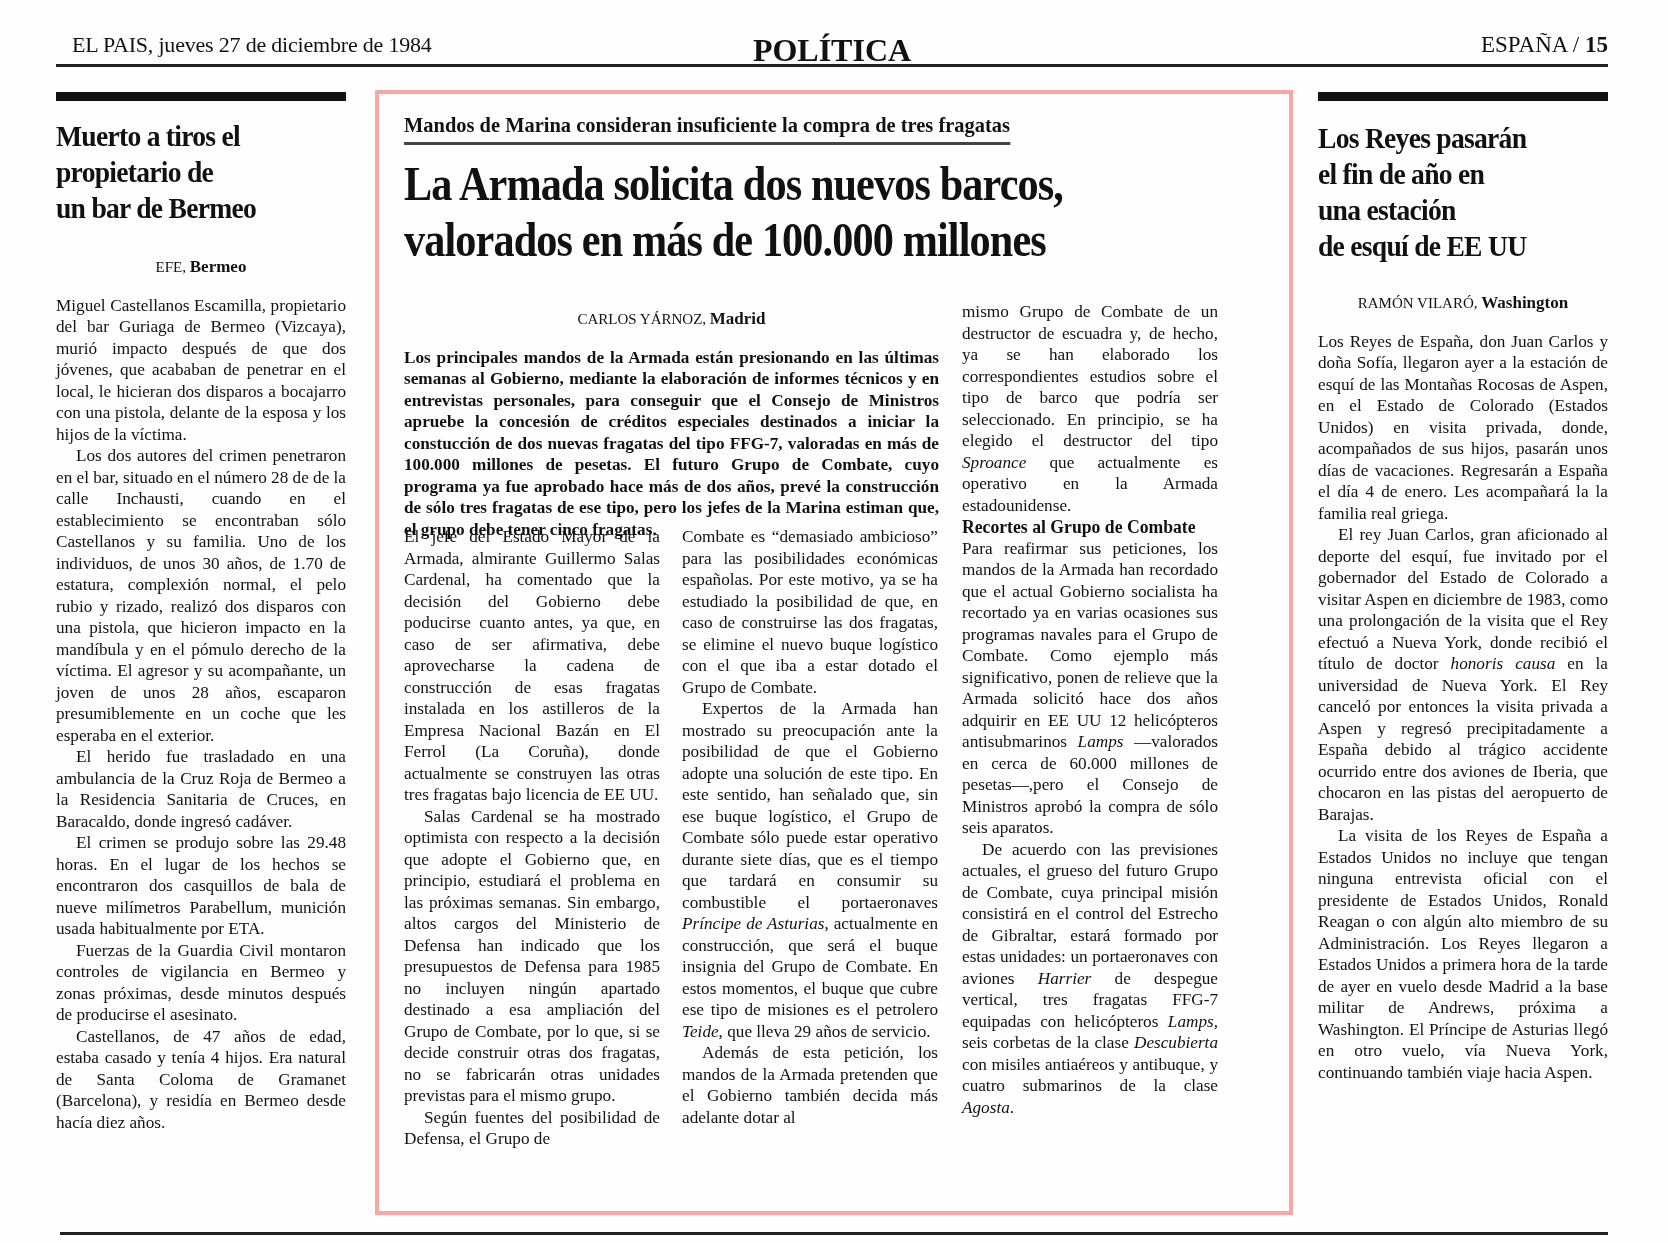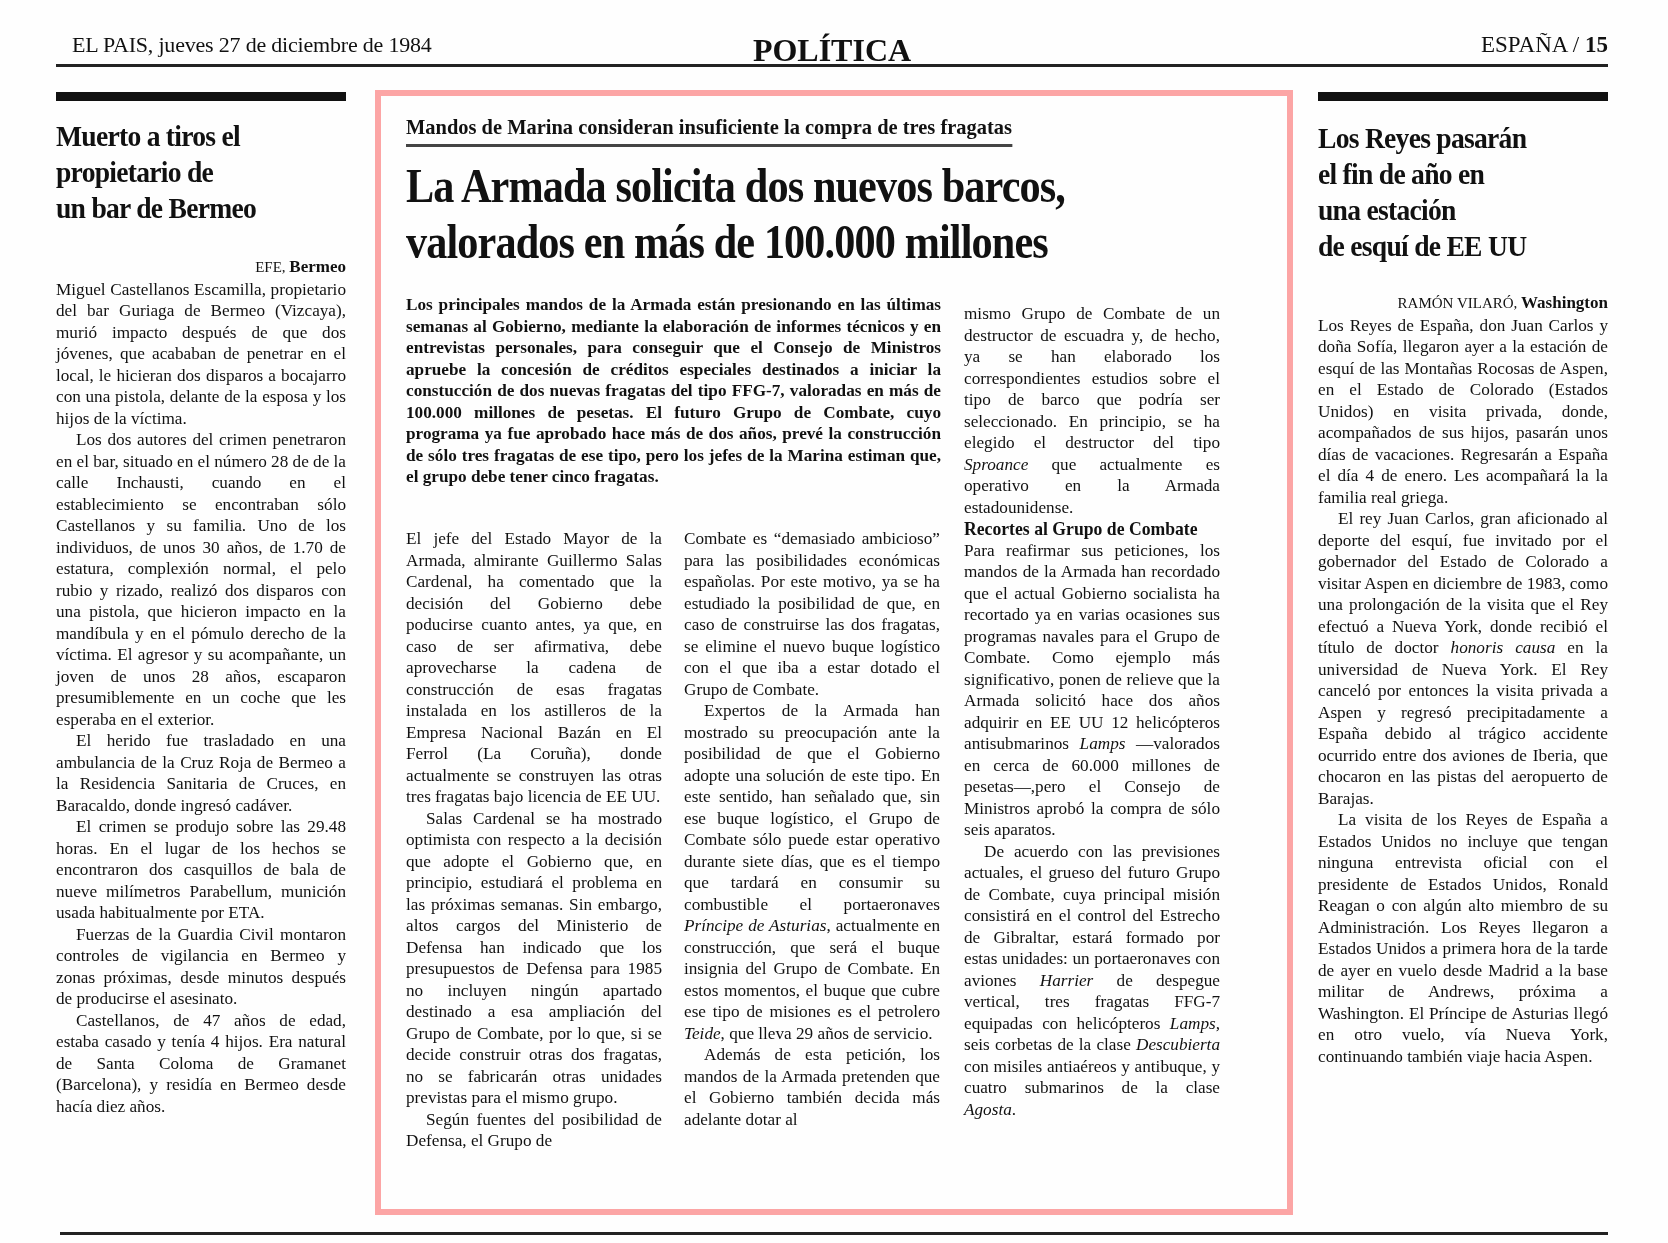--- a/index.html
+++ b/index.html
@@ -8,34 +8,34 @@
   .header .left { position:absolute; left:16px; top:2px; font-size:22px; letter-spacing:-0.2px; }
   .header .center { position:absolute; left:0; right:0; top:2px; text-align:center; font-size:32px; font-weight:bold; }
   .header .right { position:absolute; right:0; top:2px; font-size:23px; }
   .header .right b { font-weight:bold; }
 
   .col { position:absolute; font-size:17.2px; line-height:21.5px; text-align:justify; hyphens:manual; }
   .col p { margin:0; text-indent:20px; }
   .col p.first { text-indent:0; }
   .topbar { position:absolute; height:9px; background:#111; }
   .headline { font-weight:bold; letter-spacing:-0.8px; text-align:left; }
-  .byline { text-align:right; font-size:15px; margin:0; }
+  .byline { text-align:center; font-size:15px; margin:16px; }
   .byline .place { font-weight:bold; font-size:17px; }
   i { font-style:italic; }
 
   
   #left { left:56px; top:92px; width:290px; }
   #left .headline { font-size:30px; line-height:36px; margin:26px 0 30px 0; transform:scaleX(0.92); transform-origin:left; white-space:nowrap; }
 
   
   #right { left:1318px; top:92px; width:290px; }
   #right .headline { font-size:30px; line-height:36px; margin:28px 0 28px 0; transform:scaleX(0.92); transform-origin:left; white-space:nowrap; }
 
   
-  .box { position:absolute; left:375px; top:90px; width:918px; height:1125px; border:6px solid #fca5a5; box-sizing:border-box; }
+  .box { position:absolute; left:375px; top:90px; width:918px; height:1125px; border:4px solid #fca5a5; box-sizing:border-box; }
   .kicker { position:absolute; left:25px; top:18px; font-size:22px; font-weight:bold; padding-bottom:4px; border-bottom:3px solid #444; transform:scaleX(0.93); transform-origin:left; white-space:nowrap; }
   .main-headline { position:absolute; left:25px; top:62px; font-size:48px; line-height:56px; font-weight:bold; transform:scaleX(0.88); transform-origin:left; white-space:nowrap; letter-spacing:-1px; }
   .lead { position:absolute; left:25px; top:198px; width:535px; font-size:17.2px; line-height:21.5px; text-align:justify; }
   .lead .lead-text { font-weight:bold; }
   .subcol { position:absolute; font-size:17.2px; line-height:21.5px; text-align:justify;margin-top:24px; }
   .subcol p { margin:0; text-indent:20px; }
   .subcol p.first { text-indent:0; }
   .subhead { font-weight:bold; font-size:19px; margin:26px 0 6px 0; text-indent:0 !important; white-space:nowrap; transform:scaleX(0.93); transform-origin:left; }
   .footer-rule { position:absolute; left:60px; right:60px; top:1232px; height:3px; background:#222; }
 </style>
@@ -64,20 +64,21 @@
   <p>Castellanos, de 47 años de edad, estaba casado y tenía 4 hijos. Era natural de Santa Coloma de Gramanet (Barcelona), y residía en Bermeo desde hacía diez años.</p>
 </div>
 
 <div class="box">
   <div class="kicker">Mandos de Marina consideran insuficiente la compra de tres fragatas</div>
   <div class="main-headline">
     <div>La Armada solicita dos nuevos barcos,</div>
     <div>valorados en más de 100.000 millones</div>
   </div>
   <div class="lead">
+    <div class="byline"><span>CARLOS YÁRNOZ,</span> <span class="place">Madrid</span></div>
     <div class="lead-text">Los principales mandos de la Armada están presionando en las últimas semanas al Gobierno, mediante la elaboración de informes técnicos y en entrevistas personales, para conseguir que el Consejo de Ministros apruebe la concesión de créditos especiales destinados a iniciar la constucción de dos nuevas fragatas del tipo FFG-7, valoradas en más de 100.000 millones de pesetas. El futuro Grupo de Combate, cuyo programa ya fue aprobado hace más de dos años, prevé la construcción de sólo tres fragatas de ese tipo, pero los jefes de la Marina estiman que, el grupo debe tener cinco fragatas.</div>
   </div>
 
   <div class="subcol" style="left:25px; top:408px; width:256px;">
     <p class="first">El jefe del Estado Mayor de la Armada, almirante Guillermo Salas Cardenal, ha comentado que la decisión del Gobierno debe poducirse cuanto antes, ya que, en caso de ser afirmativa, debe aprovecharse la cadena de construcción de esas fragatas instalada en los astilleros de la Empresa Nacional Bazán en El Ferrol (La Coruña), donde actualmente se construyen las otras tres fragatas bajo licencia de EE UU.</p>
     <p>Salas Cardenal se ha mostrado optimista con respecto a la decisión que adopte el Gobierno que, en principio, estudiará el problema en las próximas semanas. Sin embargo, altos cargos del Ministerio de Defensa han indicado que los presupuestos de Defensa para 1985 no incluyen ningún apartado destinado a esa ampliación del Grupo de Combate, por lo que, si se decide construir otras dos fragatas, no se fabricarán otras unidades previstas para el mismo grupo.</p>
     <p>Según fuentes del posibilidad de Defensa, el Grupo de</p>
   </div>
 
   <div class="subcol" style="left:303px; top:408px; width:256px;">

